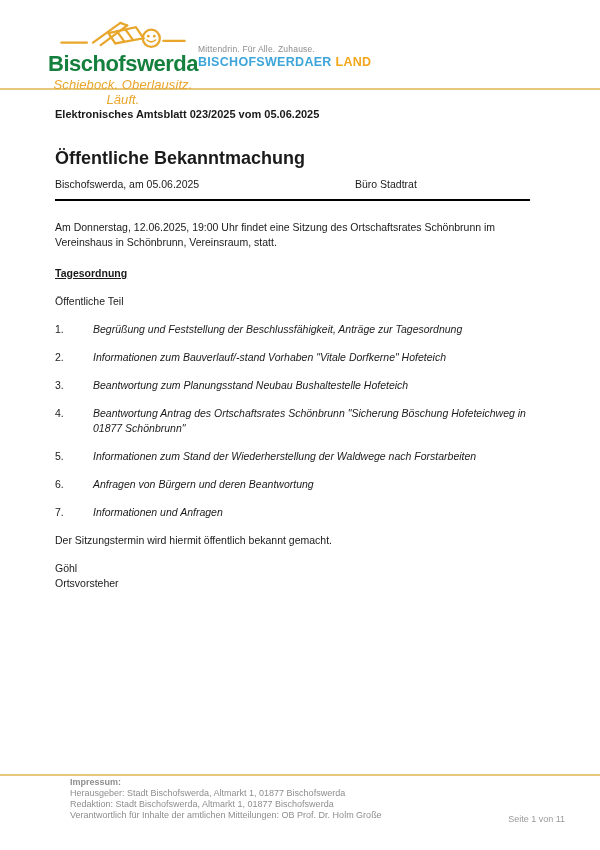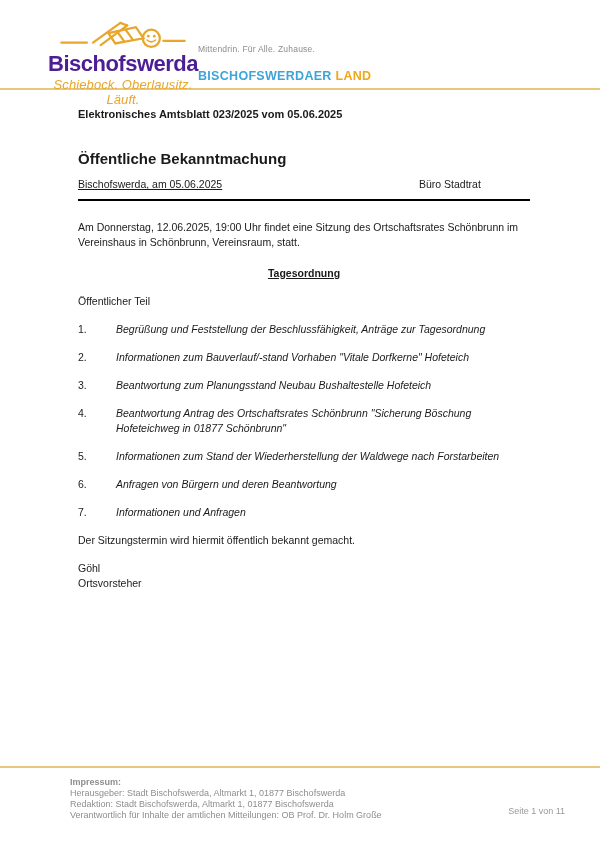--- a/index.html
+++ b/index.html
@@ -15,63 +15,63 @@
 
   
   .header {
     display:flex; align-items:flex-start;
     padding:16px 20px 0 48px;
     height:88px;
   }
   .logo-block { width:150px; text-align:center; }
   .logo-sketch svg { display:block; margin:0 auto; }
   .logo-name {
-    font-size:22px; font-weight:bold; color:#4c1d95;
+    font-size:22px; font-weight:bold; color:#15803d;
     letter-spacing:-0.5px; line-height:22px; margin-top:1px;
   }
   .logo-tagline {
     font-size:13px; font-style:italic; color:#e8a62b;
     margin-top:2px; letter-spacing:0.1px;
   }
   .header-title {
     flex:1; text-align:center;
     font-size:14px; font-weight:bold; color:#666666;
     line-height:19px; margin-top:22px;
   }
   .brand-right { width:178px; margin-top:28px; }
   .brand-claim { font-size:8.5px; color:#8c8c8c; letter-spacing:0.2px; }
-  .brand-name { font-size:12.5px; font-weight:bold; letter-spacing:0.3px; margin-top:15px; }
+  .brand-name { font-size:12.5px; font-weight:bold; letter-spacing:0.3px; margin-top:1px; }
   .brand-name .p1 { color:#3da5d9; }
   .brand-name .p2 { color:#f2a71b; }
 
   .gold-rule { height:2px; background:#e8c87c; width:600px; }
 
   
-  .main { padding:17px 70px 0 78px; font-size:10.5px; line-height:15px; }
+  .main { padding:17px 70px 0 55px; font-size:10.5px; line-height:15px; }
   .issue-line { font-weight:bold; font-size:11px; }
-  .doc-heading { font-weight:bold; font-size:15px; margin-top:29px; }
+  .doc-heading { font-weight:bold; font-size:18px; margin-top:29px; }
   .date-row { display:flex; margin-top:11px; }
-  .place-date { width:341px; flex:none;text-decoration:underline; }
+  .place-date { width:300px; flex:none; }
   .office { flex:1; }
   .black-rule { border-top:2px solid #000; margin-top:7px; }
   .intro { margin-top:19px; }
-  .agenda-title { font-weight:bold; text-decoration:underline; margin-top:16px;text-align:center; }
+  .agenda-title { font-weight:bold; text-decoration:underline; margin-top:16px; }
   .section-label { margin-top:13px; }
   .agenda { margin-top:13px; }
   .agenda-row { display:flex; margin-bottom:13px; }
   .agenda-num { width:38px; flex:none; }
   .agenda-text { flex:1; padding-right:2px;font-style:italic; }
   .closing { margin-top:0; }
   .signature { margin-top:13px; }
 
   
   .footer {
-    position:absolute; left:0; bottom:16px; width:600px; height:68px;
+    position:absolute; left:0; bottom:8px; width:600px; height:68px;
     border-top:2px solid #e8c87c;
-    padding:9px 35px 0 70px;
+    padding:1px 35px 0 70px;
     font-size:9px; line-height:11px; color:#8e8e8e;
   }
   .imp-label { font-weight:bold; }
   .page-indicator {
     position:absolute; right:35px; bottom:17px;
     font-size:9px; color:#9a9a9a;
   }
 </style>
 </head>
 <body>
@@ -125,21 +125,21 @@
       <span class="place-date">Bischofswerda, am 05.06.2025</span>
       <span class="office">Büro Stadtrat</span>
     </div>
 
     <div class="black-rule"></div>
 
     <p class="intro">Am Donnerstag, 12.06.2025, 19:00 Uhr findet eine Sitzung des Ortschaftsrates Schönbrunn im Vereinshaus in Schönbrunn, Vereinsraum, statt.</p>
 
     <div class="agenda-title">Tagesordnung</div>
 
-    <div class="section-label">Öffentlicher Teil</div>
+    <div class="section-label">Öffentliche Teil</div>
 
     <div class="agenda" id="agenda-list">
         <div class="agenda-row">
           <div class="agenda-num">1.</div>
           <div class="agenda-text">Begrüßung und Feststellung der Beschlussfähigkeit, Anträge zur Tagesordnung</div>
         </div>
         <div class="agenda-row">
           <div class="agenda-num">2.</div>
           <div class="agenda-text">Informationen zum Bauverlauf/-stand Vorhaben "Vitale Dorfkerne" Hofeteich</div>
         </div>

